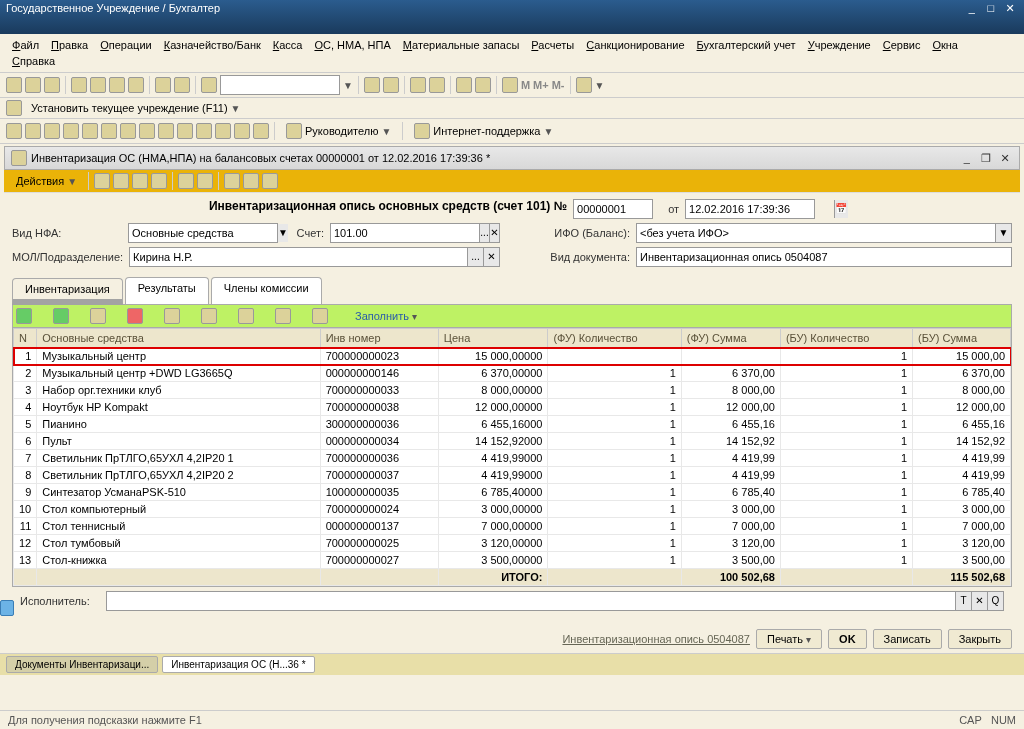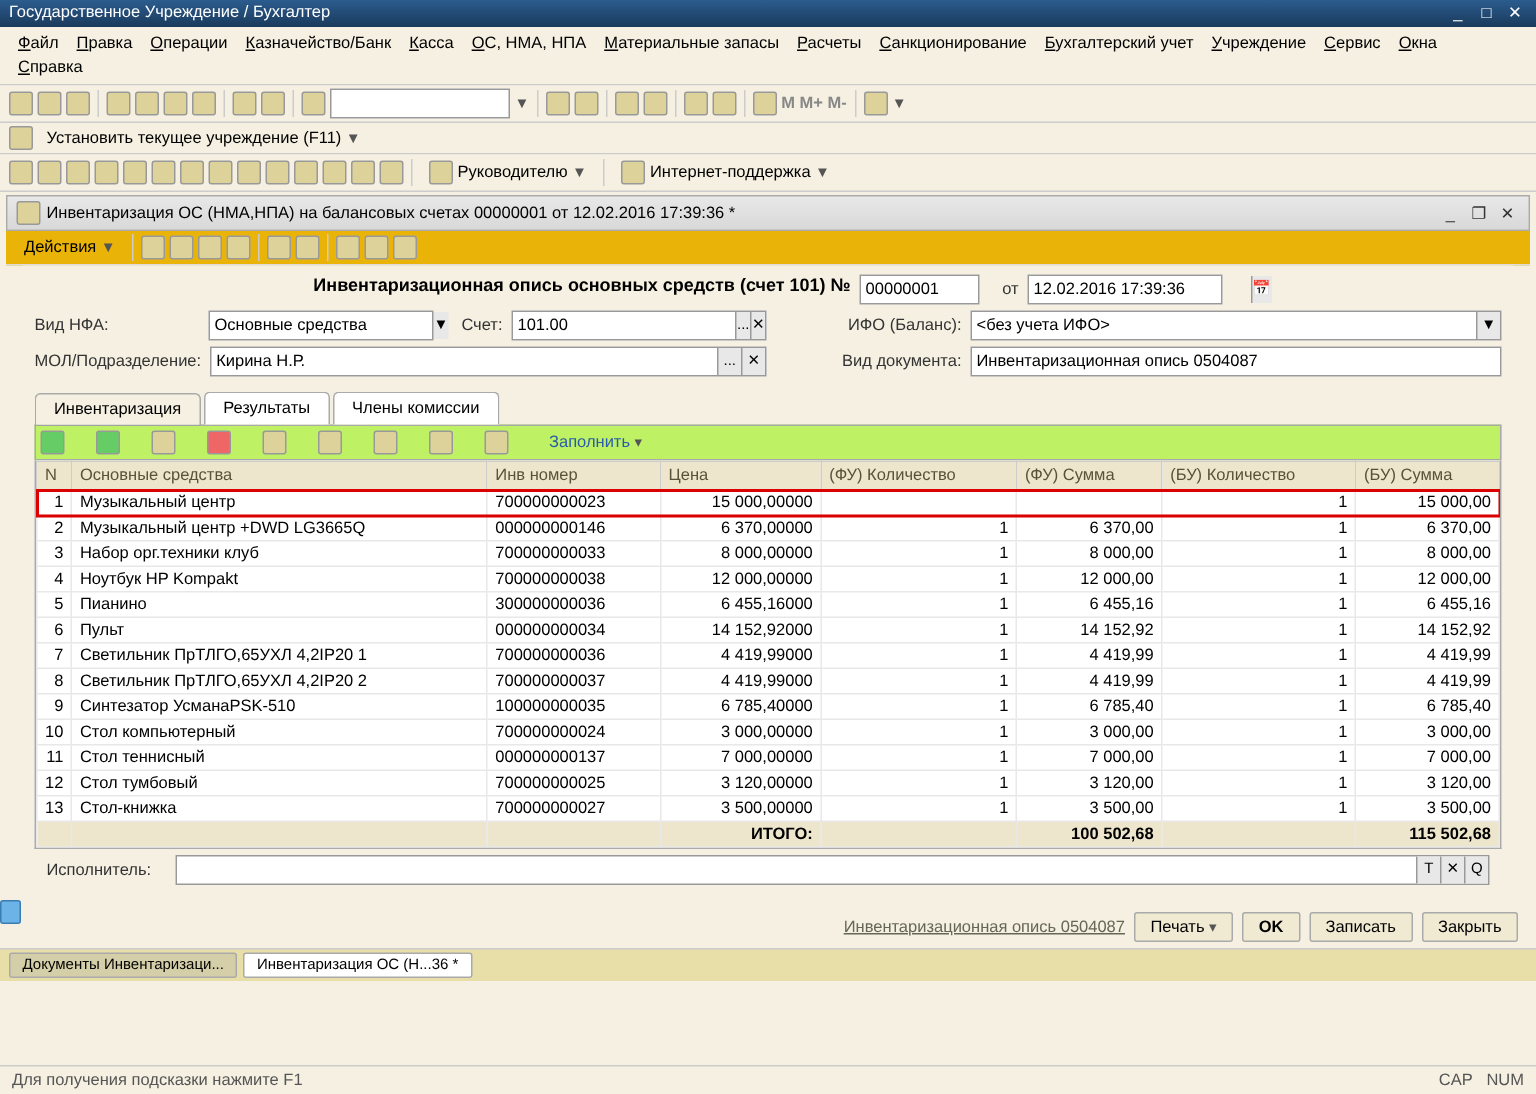--- a/index.html
+++ b/index.html
@@ -1,42 +1,42 @@
 <!DOCTYPE html>
 <html><head>
 <meta charset="utf-8">
 <style>
 * { box-sizing: border-box; margin: 0; padding: 0; font-family: Tahoma, Arial, sans-serif; font-size: 11px; }
 body { background: #f5f0e1; width: 1024px; height: 729px; overflow: hidden; }
-.titlebar { background: linear-gradient(#2b5c8e, #1a3a5c); color: #fff; height: 18px; padding: 2px 6px; display: flex; justify-content: space-between; }
+.titlebar { background: linear-gradient(#2b5c8e, #1a3a5c); color: #fff; height: 34px; padding: 2px 6px; display: flex; justify-content: space-between; }
 .winbtns span { display: inline-block; width: 16px; text-align: center; cursor: pointer; }
 .menubar { background: #f5f0e1; padding: 3px 6px; display: flex; flex-wrap: wrap; gap: 0; border-bottom: 1px solid #ccc; }
 .menubar .m { padding: 2px 6px; cursor: pointer; }
 .menubar .m u { text-decoration: underline; }
 .toolbar { background: #f5f0e1; padding: 2px 6px; display: flex; align-items: center; gap: 3px; border-bottom: 1px solid #ccc; flex-wrap: wrap; }
 .ticon { width: 16px; height: 16px; display: inline-block; background: #dcd29a; border: 1px solid #999; border-radius: 2px; cursor: pointer; }
 .sep { width: 1px; height: 18px; background: #ccc; margin: 0 2px; }
 .tbtn { padding: 2px 6px; cursor: pointer; display: inline-flex; align-items: center; gap: 3px; }
 .searchfield { height: 20px; width: 120px; border: 1px solid #999; background: #fff; }
 .dd { font-size: 10px; color: #555; }
 .doc-title { background: linear-gradient(#e8e8e8, #d8d8d8); border: 1px solid #aaa; padding: 3px 6px; display: flex; justify-content: space-between; align-items: center; margin: 2px 4px 0; }
 .doc-title b { font-weight: normal; }
 .doc-winbtns span { display: inline-block; width: 16px; text-align: center; cursor: pointer; color: #333; }
 .actionbar { background: #eab308; padding: 2px 6px; display: flex; align-items: center; gap: 3px; margin: 0 4px; border-bottom: 1px solid #ddd; }
-.form-area { padding: 6px 8px; background: #f5f0e1; margin: 0 15px; }
+.form-area { padding: 6px 8px; background: #f5f0e1; margin: 0 4px; }
 .form-title { font-weight: bold; text-align: center; margin-bottom: 6px; font-size: 12px; }
 .form-row { display: flex; align-items: center; margin-bottom: 4px; gap: 6px; }
 .lbl { color: #333; min-width: 110px; }
 .lbl2 { color: #333; min-width: 100px; text-align: right; }
 .combo { display: inline-flex; border: 1px solid #999; background: #fff; height: 20px; align-items: center; }
 .combo input { border: none; height: 18px; padding: 0 3px; outline: none; background: transparent; }
 .combo .cbtn { width: 16px; height: 18px; background: #e8e8e8; border-left: 1px solid #999; text-align: center; cursor: pointer; font-size: 10px; line-height: 18px; }
 .tabs { display: flex; gap: 2px; margin: 6px 0 0; }
 .tab { padding: 4px 12px; border: 1px solid #aaa; border-bottom: none; border-radius: 4px 4px 0 0; cursor: pointer; background: #ffffff; }
-.tab.active { background: #f5f0e1; font-weight: normal; border-bottom: 1px solid #a3a3a3; position: relative; top: 1px; }
+.tab.active { background: #f5f0e1; font-weight: normal; border-bottom: 6px solid #a3a3a3; position: relative; top: 1px; }
 .table-toolbar { display: flex; align-items: center; gap: 21px; padding: 3px; border: 1px solid #aaa; background: #bef264; }
 .table-wrap { border: 1px solid #aaa; border-top: none; background: #fff; max-height: 280px; overflow: auto; }
 table { width: 100%; border-collapse: collapse; }
 th { background: #ede6cc; border: 1px solid #ccc; padding: 3px 5px; font-weight: normal; text-align: left; color: #5a5139; position: sticky; top: 0; }
 td { border: 1px solid #e8e8e8; padding: 2px 5px; }
 .num { text-align: right; }
 tr.highlight td { position: relative; }
 tr.highlight { outline: 2px solid #d00; outline-offset: -1px; }
 .total-row td { background: #ede6cc; font-weight: bold; }
 .bottom-fields { padding: 4px; margin: 0 4px; }

